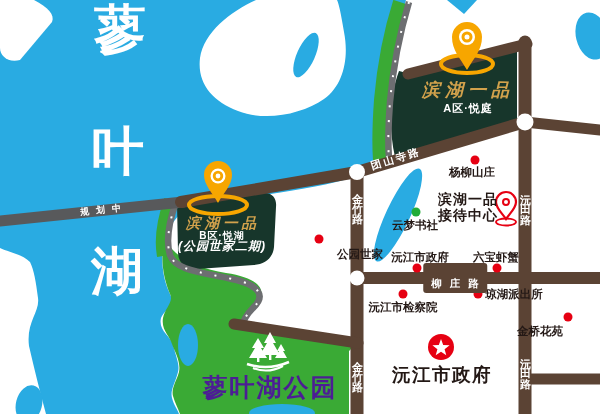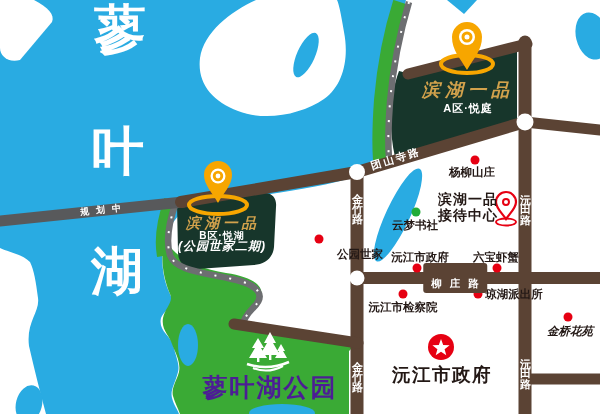--- a/index.html
+++ b/index.html
@@ -157,21 +157,21 @@
 
 <div class="lbl gov" style="left:442px;top:362px;margin-top:12px;">沅江市政府</div>
 
 <div class="lbl poi" style="left:472px;top:172px;">杨柳山庄</div>
 <div class="lbl poi" style="left:415px;top:225px;">云梦书社</div>
 <div class="lbl poi" style="left:336px;top:254px;margin-left:24px;">公园世家</div>
 <div class="lbl poi" style="left:420px;top:257px;">沅江市政府</div>
 <div class="lbl poi" style="left:496px;top:257px;">六宝虾蟹</div>
 <div class="lbl poi" style="left:403px;top:307px;text-align:center;">沅江市检察院</div>
 <div class="lbl poi" style="left:478px;top:294px;margin-left:36px;">琼湖派出所</div>
-<div class="lbl poi" style="left:570px;top:331px;font-style:italic;">金桥花苑</div>
+<div class="lbl poi" style="left:540px;top:331px;">金桥花苑</div>
 
 <div class="lbl roadlbl road-planned" style="left:104px;top:210px;">规划中</div>
 <div class="lbl roadlbl road-tuanshan" style="left:396px;top:159px;">团山寺路</div>
 <div class="lbl roadlbl road-badge" style="left:455px;top:278px;">柳庄路</div>
 <div class="road-vert" style="left:357px;top:184px;">金竹路</div>
 <div class="road-vert" style="left:357px;top:352px;">金竹路</div>
 <div class="road-vert" style="left:525px;top:185px;">沅田路</div>
 <div class="road-vert" style="left:525px;top:349px;">沅田路</div>
 
 </div>

